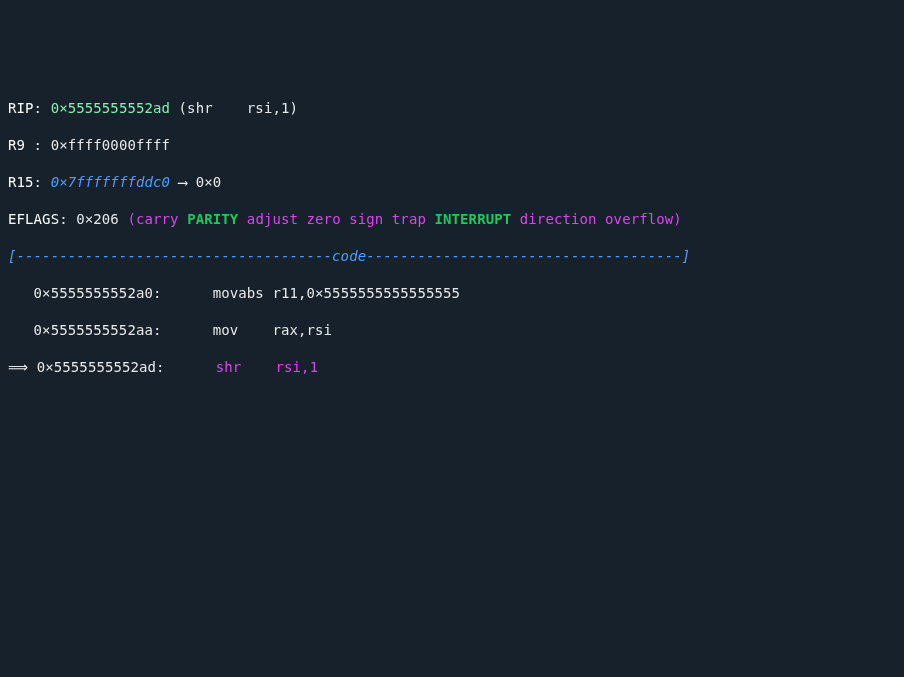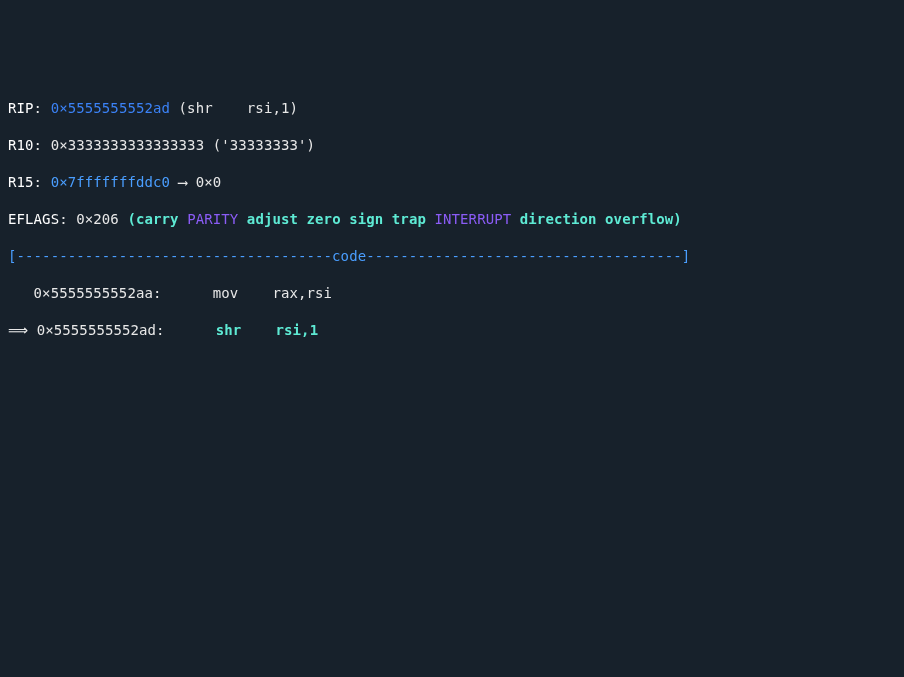--- a/index.html
+++ b/index.html
@@ -13,36 +13,37 @@
       font-family: 'Menlo', 'Consolas', 'DejaVu Sans Mono', monospace;
       font-size: 14px;
       line-height: 18.5px;
       padding: 6px 8px;
       width: 904px;
       white-space: pre;
       letter-spacing: 0.1px;
     }
     .reg-name { color: #ffffff; }
     .white { color: #e8e8e8; }
-    .red { color: #3b82f6; }
-    .red-bold { color: #8b5cf6; font-weight: normal; }
-    .blue { color: #4a9eff; }
-    .cyan { color: #5eead4; font-weight: bold; }
+    .red { color: #86efac; }
+    .red-bold { color: #22c55e; font-weight: bold; }
+    .blue { color: #4a9eff; font-style: italic; }
+    .cyan { color: #d946ef; }
   </style>
 </head>
 <body>
 
 
 
 <div>
 <div><span class="reg-name">RIP</span><span class="white">: </span><span class="red">0×5555555552ad</span><span class="white"> </span><span class="white">(shr    rsi,1)</span></div>
-<div><span class="reg-name">R10</span><span class="white">: </span><span class="white">0×3333333333333333</span><span class="white"> </span><span class="white">('33333333')</span></div>
+<div><span class="reg-name">R9 </span><span class="white">: </span><span class="white">0×ffff0000ffff</span></div>
 <div><span class="reg-name">R15</span><span class="white">: </span><span class="blue">0×7fffffffddc0</span><span class="white"> </span><span class="white">⟶ </span><span class="white">0×0</span></div>
 <div><span class="reg-name">EFLAGS</span><span class="white">: </span><span class="white">0×206</span><span class="white"> </span><span class="cyan">(carry </span><span class="red-bold">PARITY</span><span class="cyan"> adjust zero sign trap </span><span class="red-bold">INTERRUPT</span><span class="cyan"> direction overflow)</span></div>
 <div class="blue">[-------------------------------------code-------------------------------------]</div>
+<div><span class="white">   0×5555555552a0:      </span><span class="white">movabs </span><span class="white">r11,0×5555555555555555</span></div>
 <div><span class="white">   0×5555555552aa:      </span><span class="white">mov    </span><span class="white">rax,rsi</span></div>
 <div><span class="white">⟹ </span><span class="white">0×5555555552ad:      </span><span class="cyan">shr    </span><span class="cyan">rsi,1</span></div>
 
 
 
 
 
 
 
 

